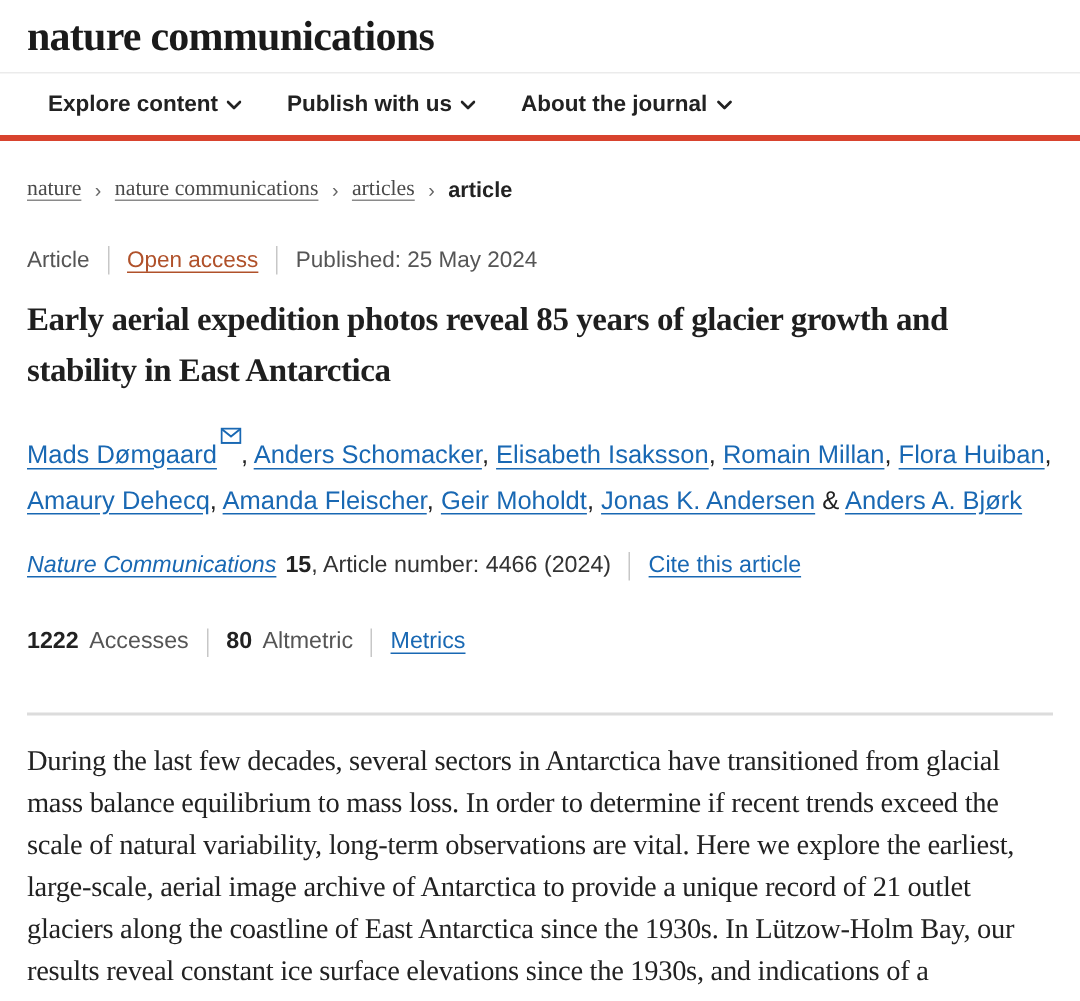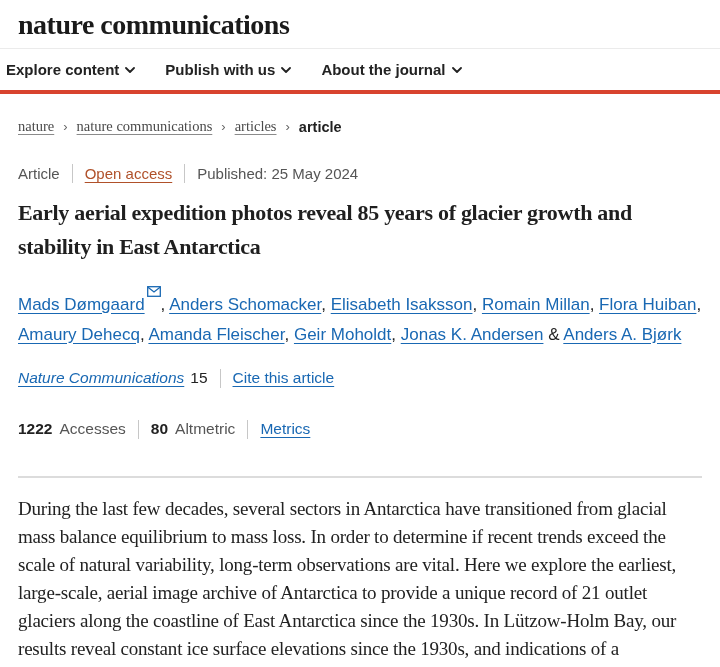--- a/index.html
+++ b/index.html
@@ -23,21 +23,21 @@
     font-size: 28px;
     letter-spacing: -0.5px;
     color: #1a1a1a;
     text-decoration: none;
     display: inline-block;
   }
   .nav-bar {
     display: flex;
     align-items: center;
     gap: 30px;
-    padding: 0 6px;
+    padding: 0 32px;
     height: 45px;
     border-bottom: 4px solid #d8432e;
   }
   .nav-item {
     font-size: 15px;
     font-weight: 700;
     color: #222222;
     text-decoration: none;
     display: inline-flex;
     align-items: center;
@@ -120,21 +120,21 @@
 
   .journal-row {
     margin-top: 19px;
     font-size: 15.5px;
     color: #333333;
     display: flex;
     align-items: center;
   }
   .journal-row a { color: #1968b3; text-decoration: underline; text-underline-offset: 3px; }
   .journal-name { font-style: italic; }
-  .vol { font-weight: 400; color: #222222; margin-left: 6px; }
+  .vol { font-weight: 700; color: #222222; margin-left: 6px; }
 
   .metrics-row {
     margin-top: 32px;
     font-size: 15.5px;
     color: #555555;
     display: flex;
     align-items: center;
   }
   .metrics-row .val { font-weight: 700; color: #222222; margin-right: 7px; }
   .metrics-row a { color: #1968b3; text-decoration: underline; text-underline-offset: 3px; }
@@ -219,20 +219,21 @@
   <h1 class="article-title">Early aerial expedition photos reveal 85 years of glacier growth and stability in East Antarctica</h1>
 
   <p class="authors"><a href="#">Mads Dømgaard</a><sup class="email-sup"><svg width="14" height="11" viewBox="0 0 14 11">
           <rect x="0.7" y="0.7" width="12.6" height="9.6" fill="none" stroke="#1968b3" stroke-width="1.3"></rect>
           <path d="M1 1.2 L7 6 L13 1.2" fill="none" stroke="#1968b3" stroke-width="1.3"></path>
         </svg></sup><span>, </span><a href="#">Anders Schomacker</a><span>, </span><a href="#">Elisabeth Isaksson</a><span>, </span><a href="#">Romain Millan</a><span>, </span><a href="#">Flora Huiban</a><span>, </span><a href="#">Amaury Dehecq</a><span>, </span><a href="#">Amanda Fleischer</a><span>, </span><a href="#">Geir Moholdt</a><span>, </span><a href="#">Jonas K. Andersen</a><span> &amp; </span><a href="#">Anders A. Bjørk</a></p>
 
   <div class="journal-row">
     <a class="journal-name" href="#">Nature Communications</a>
     <span class="vol">15</span>
+    <span>, Article number: 4466 (2024)</span>
     <span class="vbar"></span>
     <a href="#">Cite this article</a>
   </div>
 
   <div class="metrics-row">
     <span class="val">1222</span>
     <span>Accesses</span>
     <span class="vbar"></span>
     <span class="val">80</span>
     <span>Altmetric</span>

